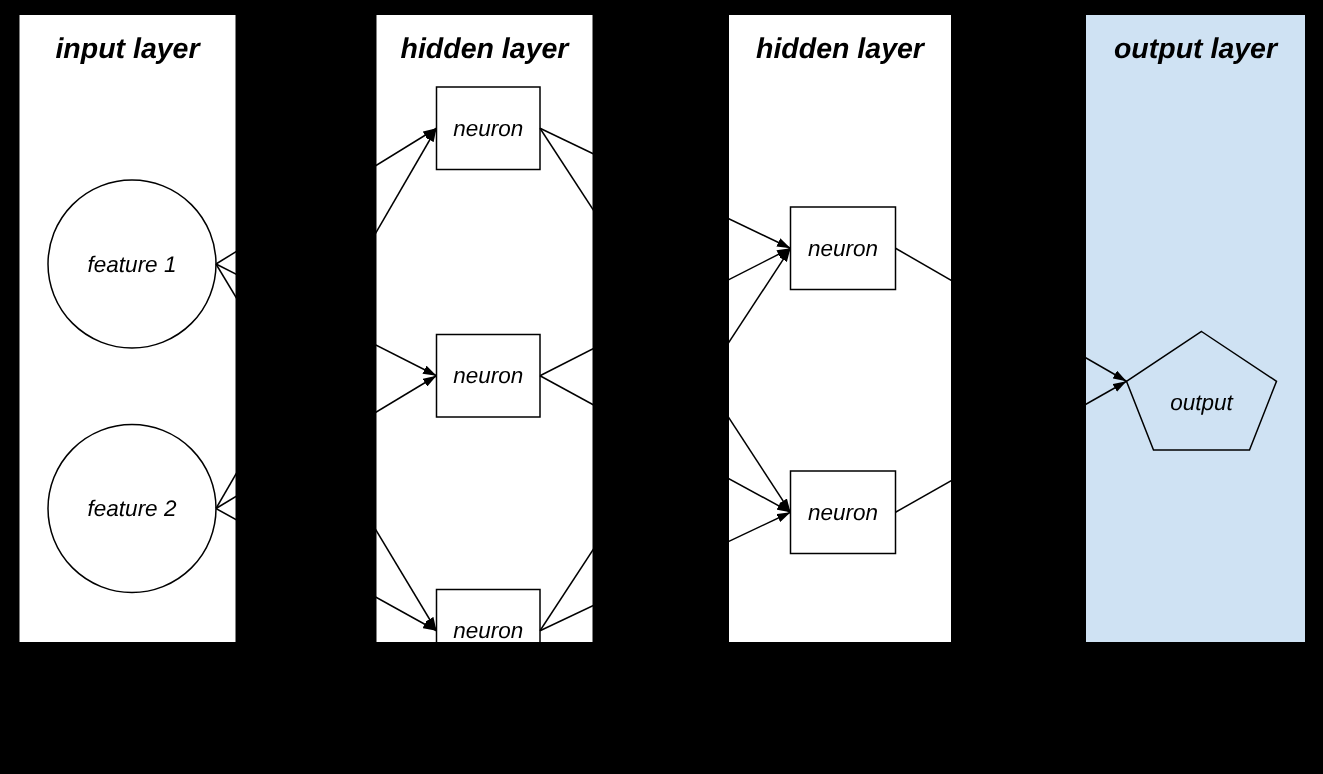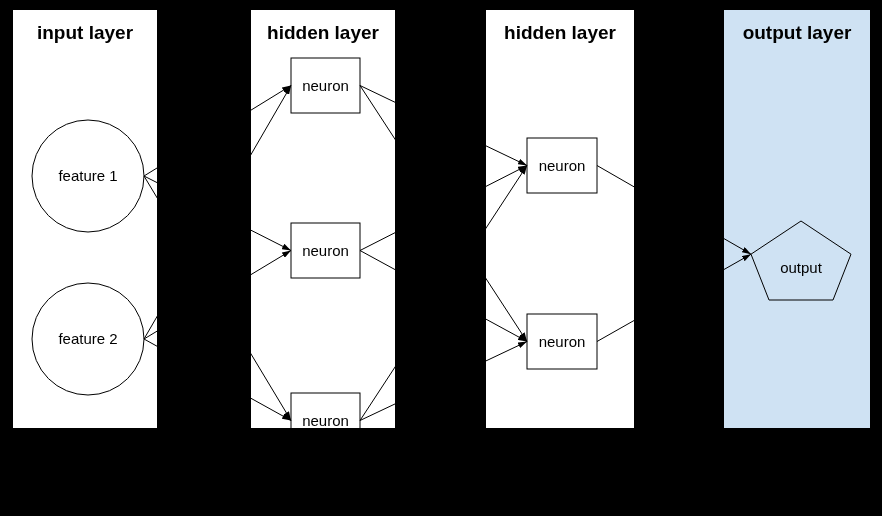--- a/index.html
+++ b/index.html
@@ -6,20 +6,21 @@
     margin: 0;
     padding: 0;
     background: #000000;
   }
   .canvas-wrap {
     position: relative;
     width: 882px;
     height: 428px;
     background: #5eead4;
     overflow: hidden;
+    font-style: italic;
   }
   svg { display: block; }
   .layer-title {
     font-family: "Liberation Sans", sans-serif;
     font-size: 19px;
     font-weight: bold;
     fill: #000000;
   }
   .node-label {
     font-family: "Liberation Sans", sans-serif;

